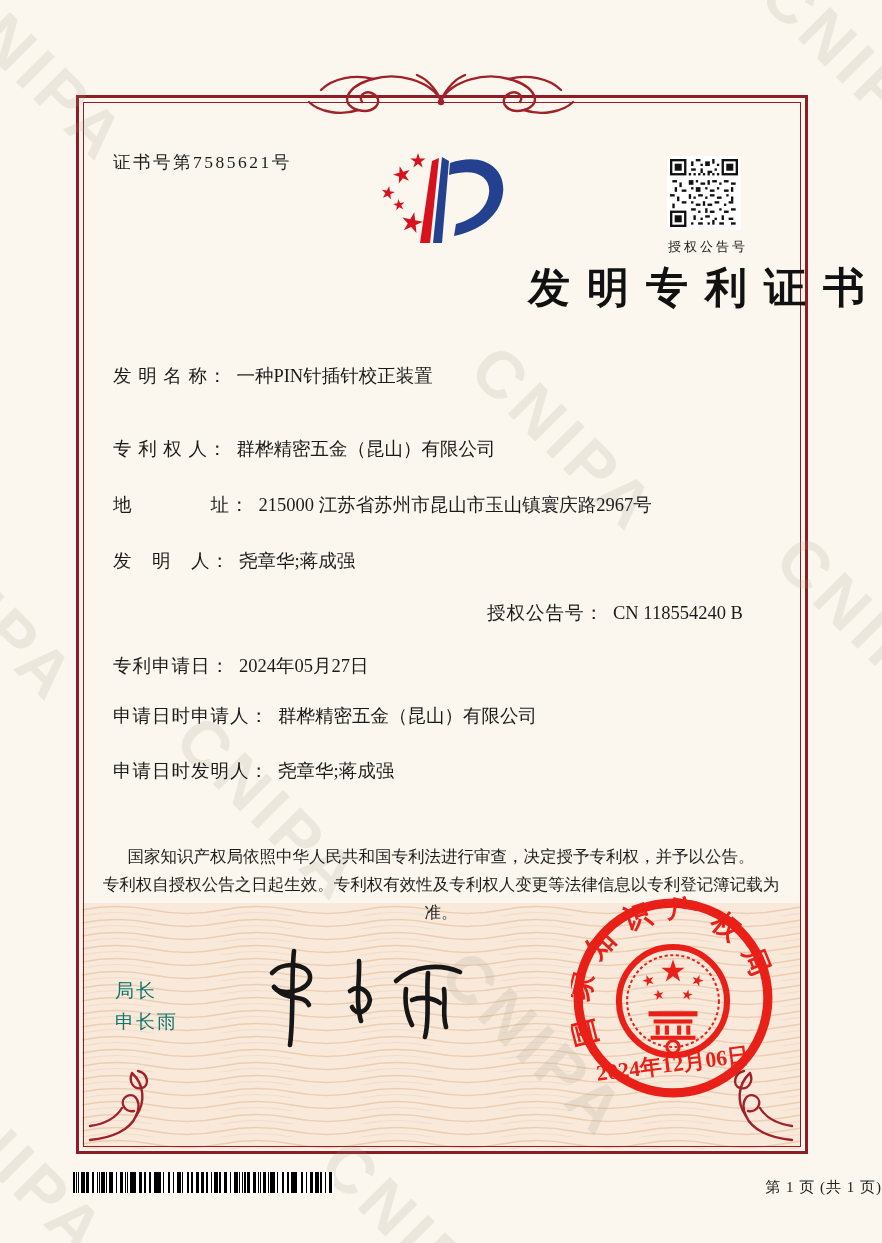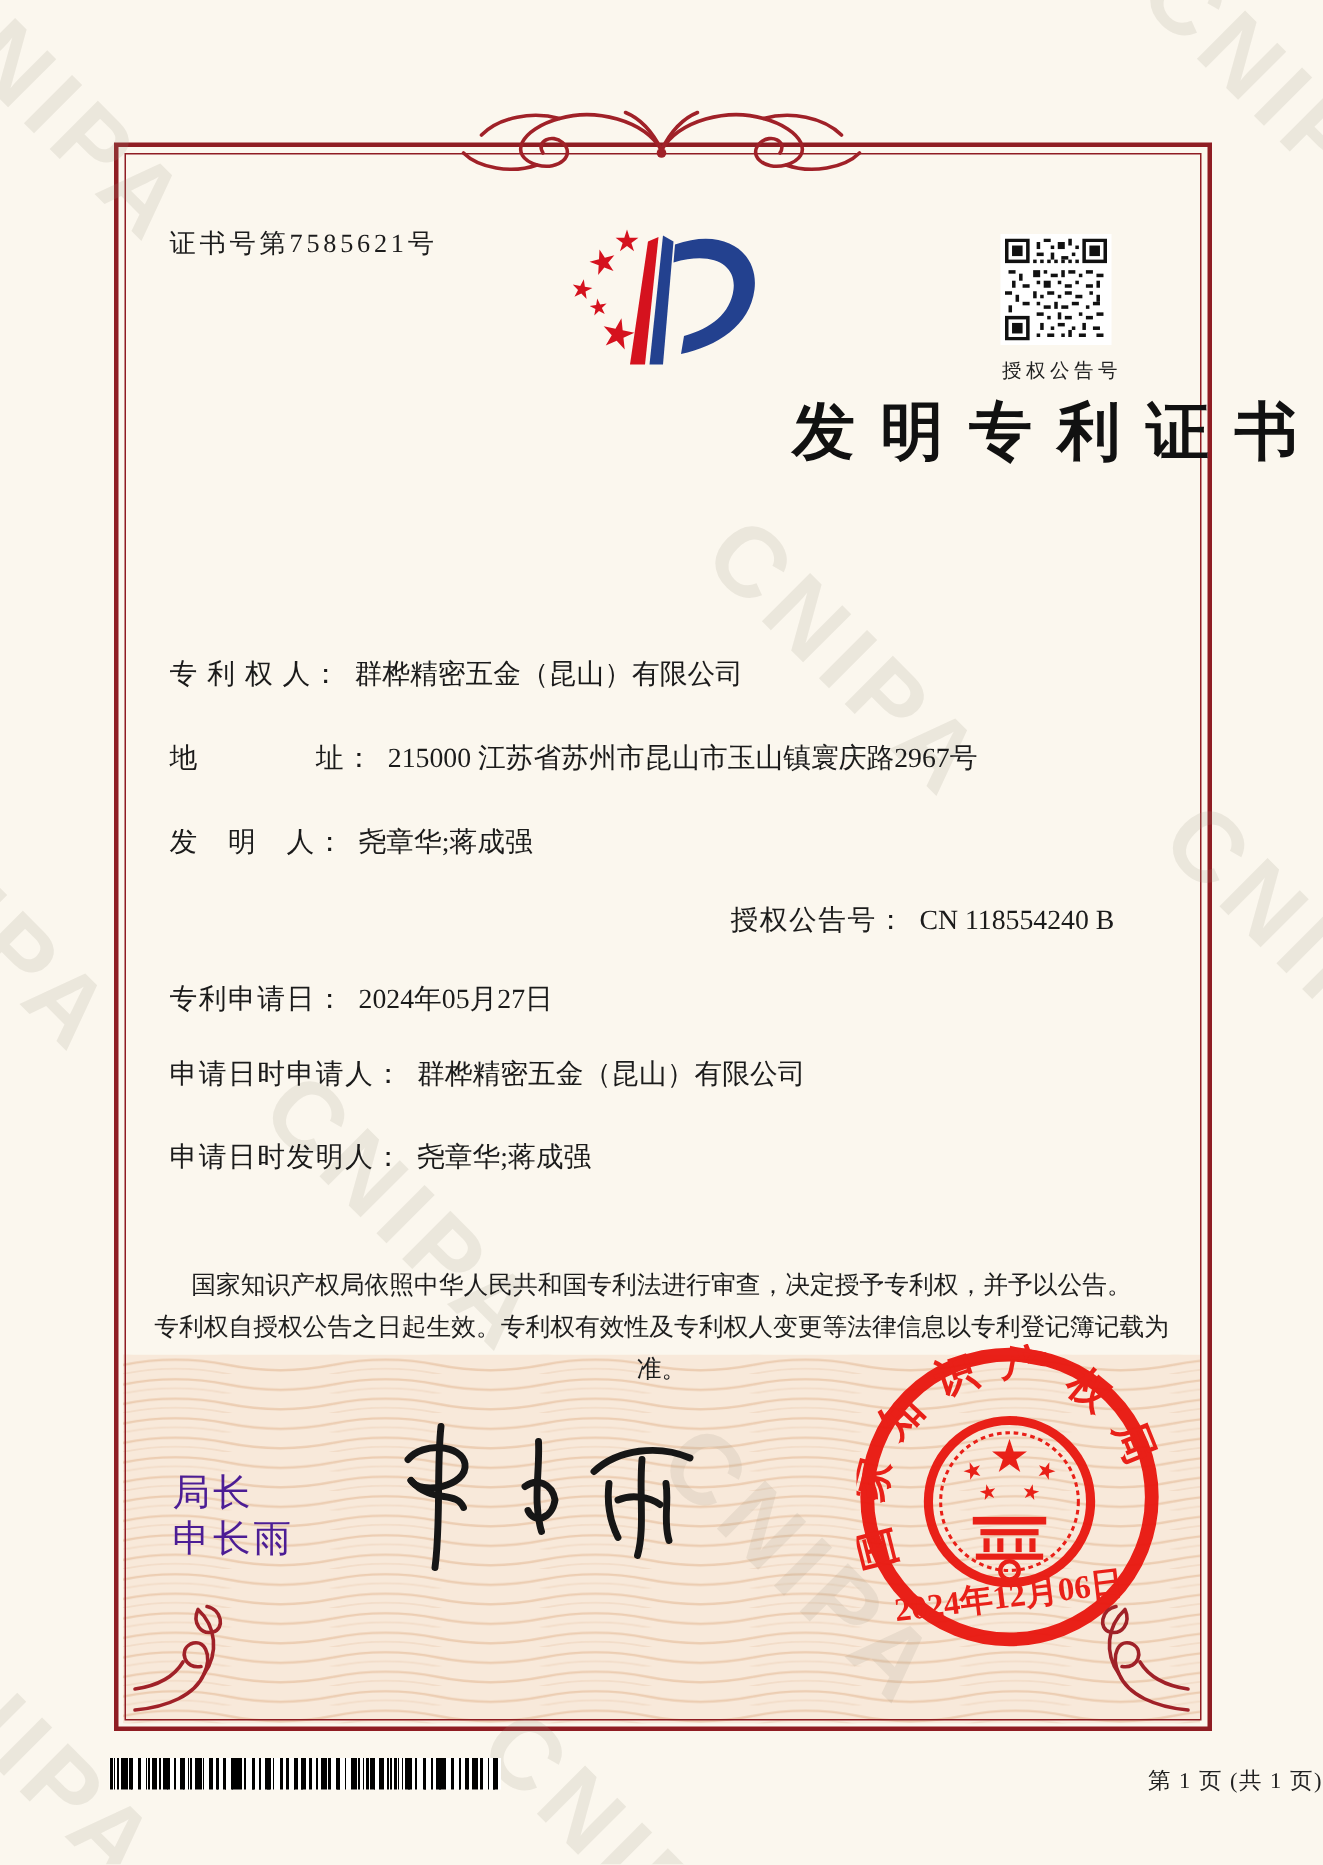--- a/index.html
+++ b/index.html
@@ -33,21 +33,21 @@
 
   .row{position:absolute;left:113px;font-size:18.5px;color:#1b1b1b;white-space:nowrap;}
   .row .lbl{letter-spacing:1px;}
   .row .val{margin-left:9px;}
   .row-r{left:487px;}
 
   .legal{position:absolute;left:90px;top:843px;width:702px;text-align:center;
       font-size:16.5px;line-height:28px;color:#1d1d1d;}
   .legal p{margin:0;}
 
-  .signer{position:absolute;left:115px;font-size:25px;color:#4c1d95;letter-spacing:2px;}
+  .signer{position:absolute;left:115px;font-size:19px;color:#0f766e;letter-spacing:2px;}
   .sig{position:absolute;left:262px;top:943px;}
   .seal{position:absolute;left:571px;top:896px;opacity:.95;mix-blend-mode:multiply;}
 
   .footer{position:absolute;left:0;top:1178px;width:100%;text-align:right;
       font-size:15px;color:#222;letter-spacing:1px;}
 
   .barcode{position:absolute;left:73px;top:1172px;width:261px;height:21px;background:#fff;z-index:3;
     background-image:
       repeating-linear-gradient(90deg,#000 0 2px,rgba(0,0,0,0) 2px 5px,#000 5px 6px,rgba(0,0,0,0) 6px 9px,#000 9px 12px,rgba(0,0,0,0) 12px 14px,#000 14px 15px,rgba(0,0,0,0) 15px 19px),
       repeating-linear-gradient(90deg,rgba(0,0,0,0) 0 3px,#000 3px 4px,rgba(0,0,0,0) 4px 8px,#000 8px 9px,rgba(0,0,0,0) 9px 13px,#000 13px 16px,rgba(0,0,0,0) 16px 23px);}
@@ -215,20 +215,23 @@
           <rect x="16" y="27" width="1" height="1"></rect>
           <rect x="18" y="26" width="1" height="2"></rect>
           <rect x="21" y="27" width="2" height="1"></rect>
           <rect x="26" y="27" width="2" height="1"></rect>
       </g>
     </svg>
     <div class="qr-caption">授权公告号</div>
 
     <h1 class="title">发明专利证书</h1>
 
+    <div class="row" style="top:363px;">
+      <span class="lbl">发 明 名 称：</span><span class="val">一种PIN针插针校正装置</span>
+    </div>
     <div class="row" style="top:436px;">
       <span class="lbl">专 利 权 人：</span><span class="val">群桦精密五金（昆山）有限公司</span>
     </div>
     <div class="row" style="top:492px;">
       <span class="lbl">地　　　　址：</span><span class="val">215000 江苏省苏州市昆山市玉山镇寰庆路2967号</span>
     </div>
     <div class="row" style="top:548px;">
       <span class="lbl">发　明　人：</span><span class="val">尧章华;蒋成强</span>
     </div>
     <div class="row row-r" style="top:600px;">

